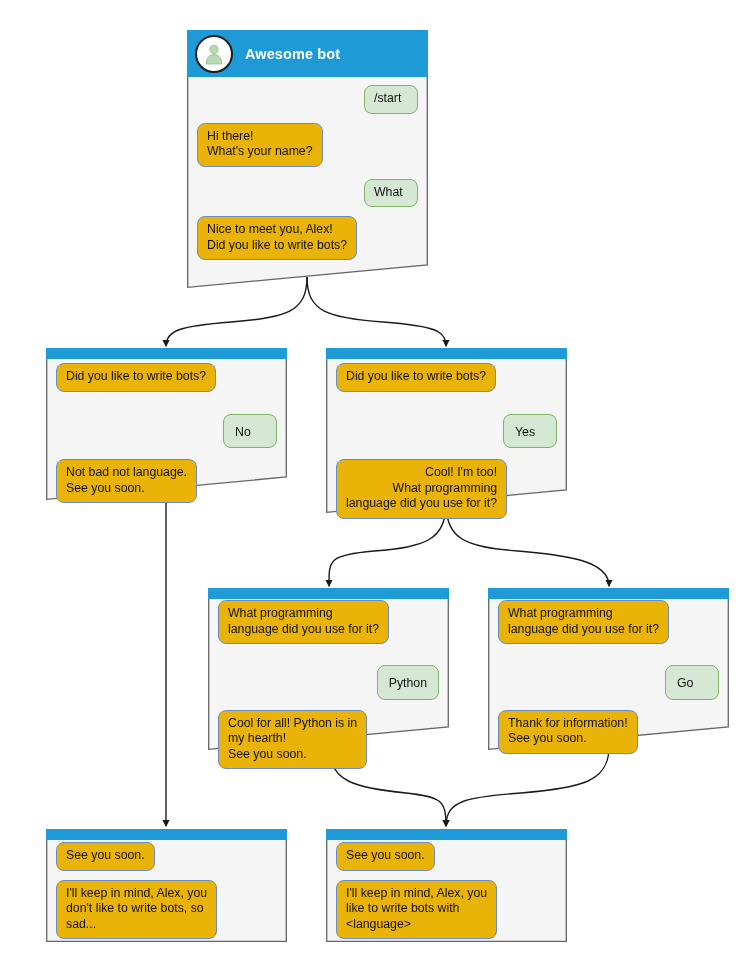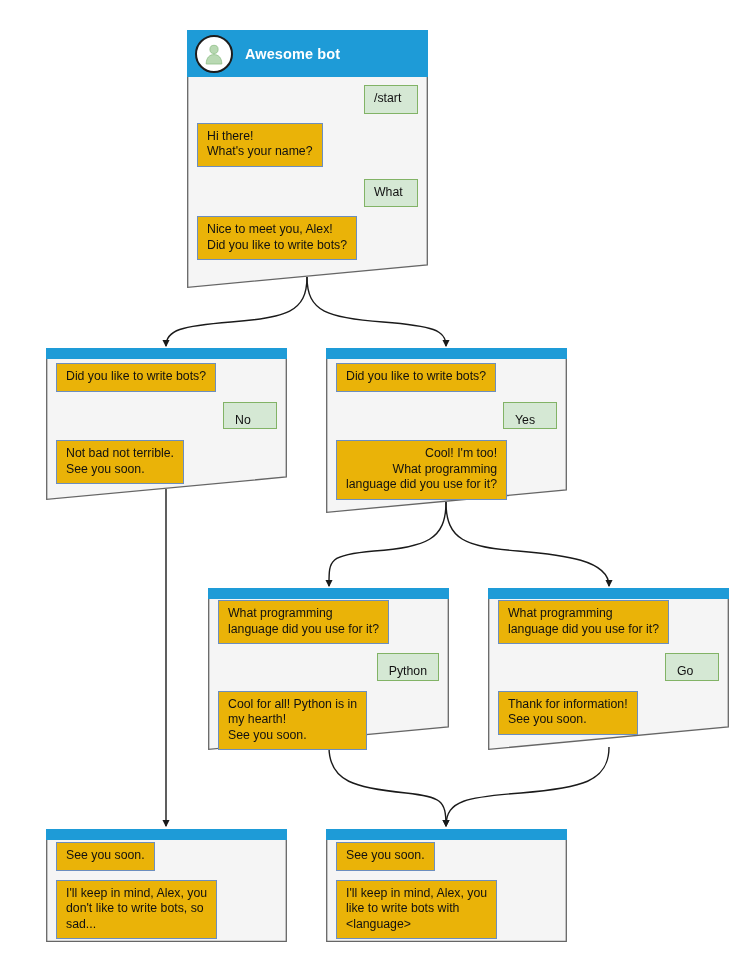--- a/index.html
+++ b/index.html
@@ -96,40 +96,40 @@
     box-sizing: border-box;
   }
   .row {
     display: flex;
     margin-bottom: 9px;
   }
   .row.left  { justify-content: flex-start; }
   .row.right { justify-content: flex-end; }
 
   .bubble {
-    border-radius: 0;
+    border-radius: 8px;
     padding: 5px 9px 6px 9px;
     font-size: 12.3px;
     line-height: 15.5px;
     color: #111111;
     box-sizing: border-box;
     white-space: pre-line;
     border: 1px solid;
   }
   .bubble.bot {
     background: #eab308;
     border-color: #6c8ebf;
   }
   .bubble.user {
     background: #d5e8d4;
     border-color: #82b366;
     text-align: left;
     min-width: 54px;
   }
-  .bubble.user.pad  { padding: 10px 11px 0 11px; }
+  .bubble.user.pad  { padding: 10px 11px 7px 11px; margin-top: 12px; }
 </style>
 </head>
 <body>
 
 <div id="canvas">
 
   <svg id="edges" viewBox="0 0 743 971" width="743" height="971">
     <defs>
       <marker id="arrow" viewBox="0 0 10 10" refX="8.5" refY="5" markerWidth="5.2" markerHeight="5.2" orient="auto-start-reverse">
         <path d="M 0 0 L 10 5 L 0 10 z" fill="#1a1a1a"></path>
@@ -190,21 +190,21 @@
     </svg>
     <div class="thin-header"></div>
     <div class="msgs" style="top:15px;">
       <div class="row left">
         <div class="bubble bot">Did you like to write bots?</div>
       </div>
       <div class="row right" style="margin-top:10px;">
         <div class="bubble user pad">No</div>
       </div>
       <div class="row left" style="margin-top:11px;">
-        <div class="bubble bot">Not bad not terrible.
+        <div class="bubble bot">Not bad not language.
 See you soon.</div>
       </div>
     </div>
   </div>
 
   <div class="card" style="left:310px; top:348px; width:241px; height:165px;">
     <svg class="card-shape" viewBox="0 0 241 165" preserveAspectRatio="none">
       <path d="M 0.7 0.7 L 240.3 0.7 L 240.3 142 L 0.7 164.3 Z" fill="#f5f5f5" stroke="#666666" stroke-width="1.3"></path>
     </svg>
     <div class="thin-header"></div>

